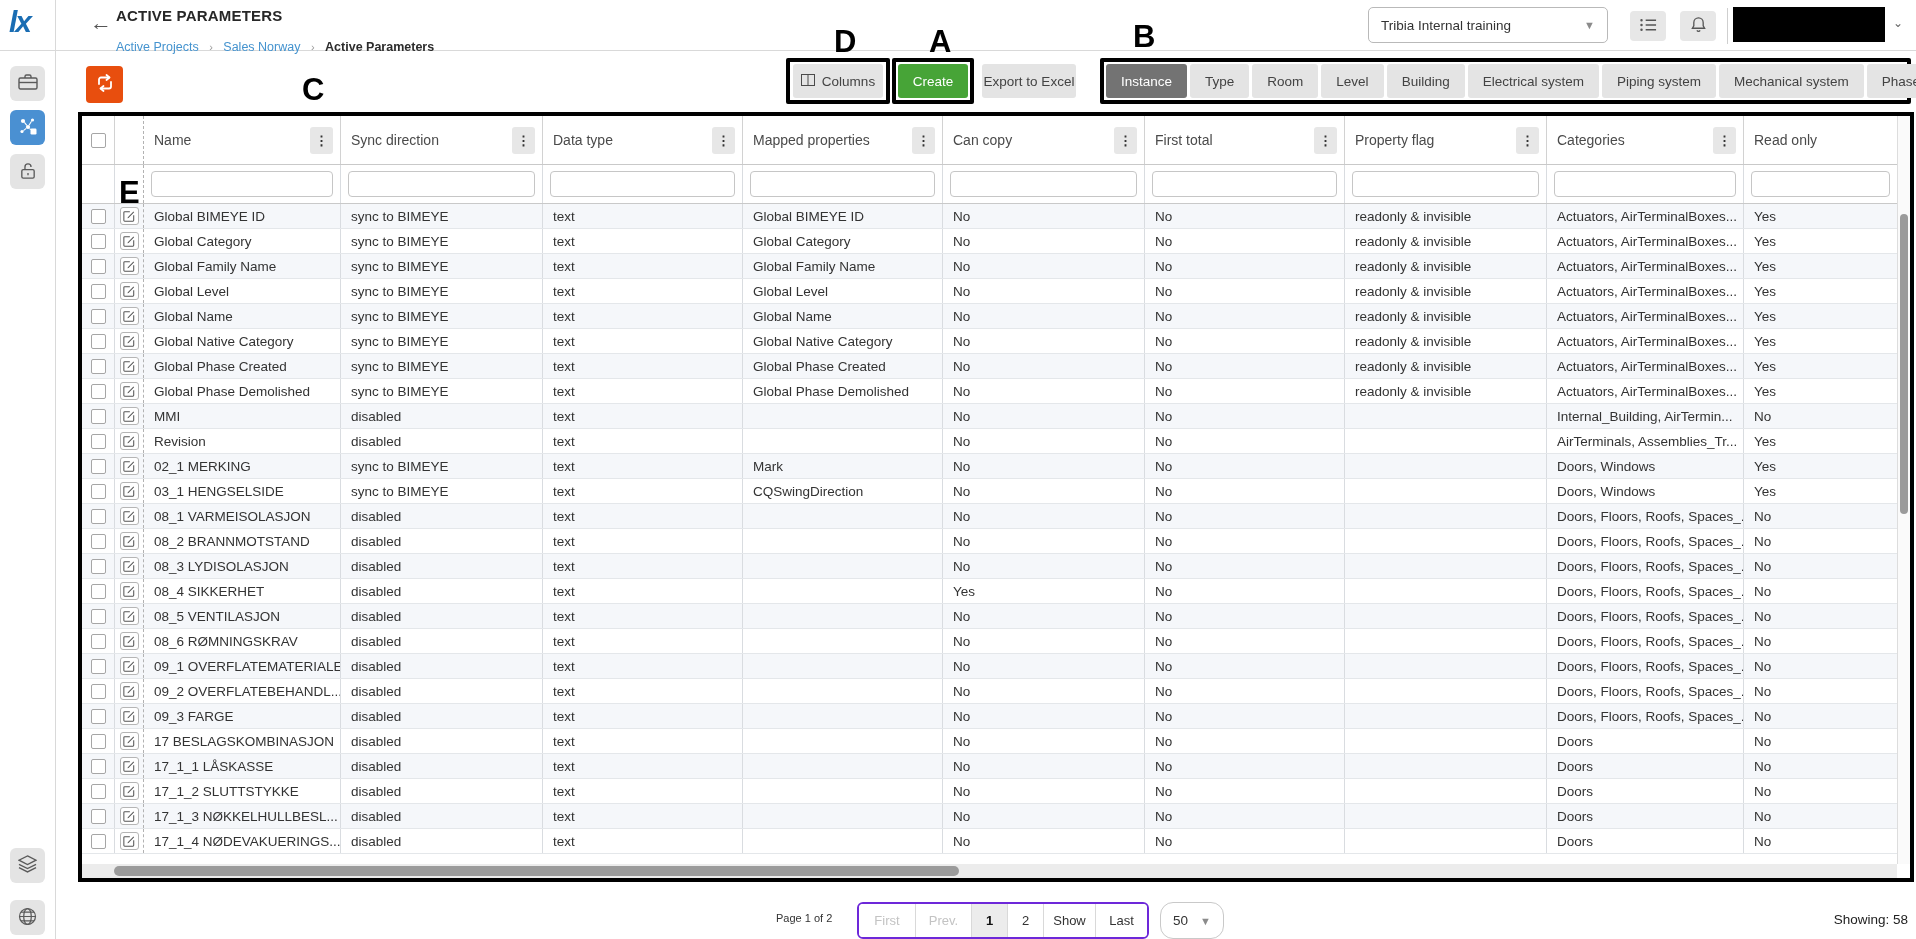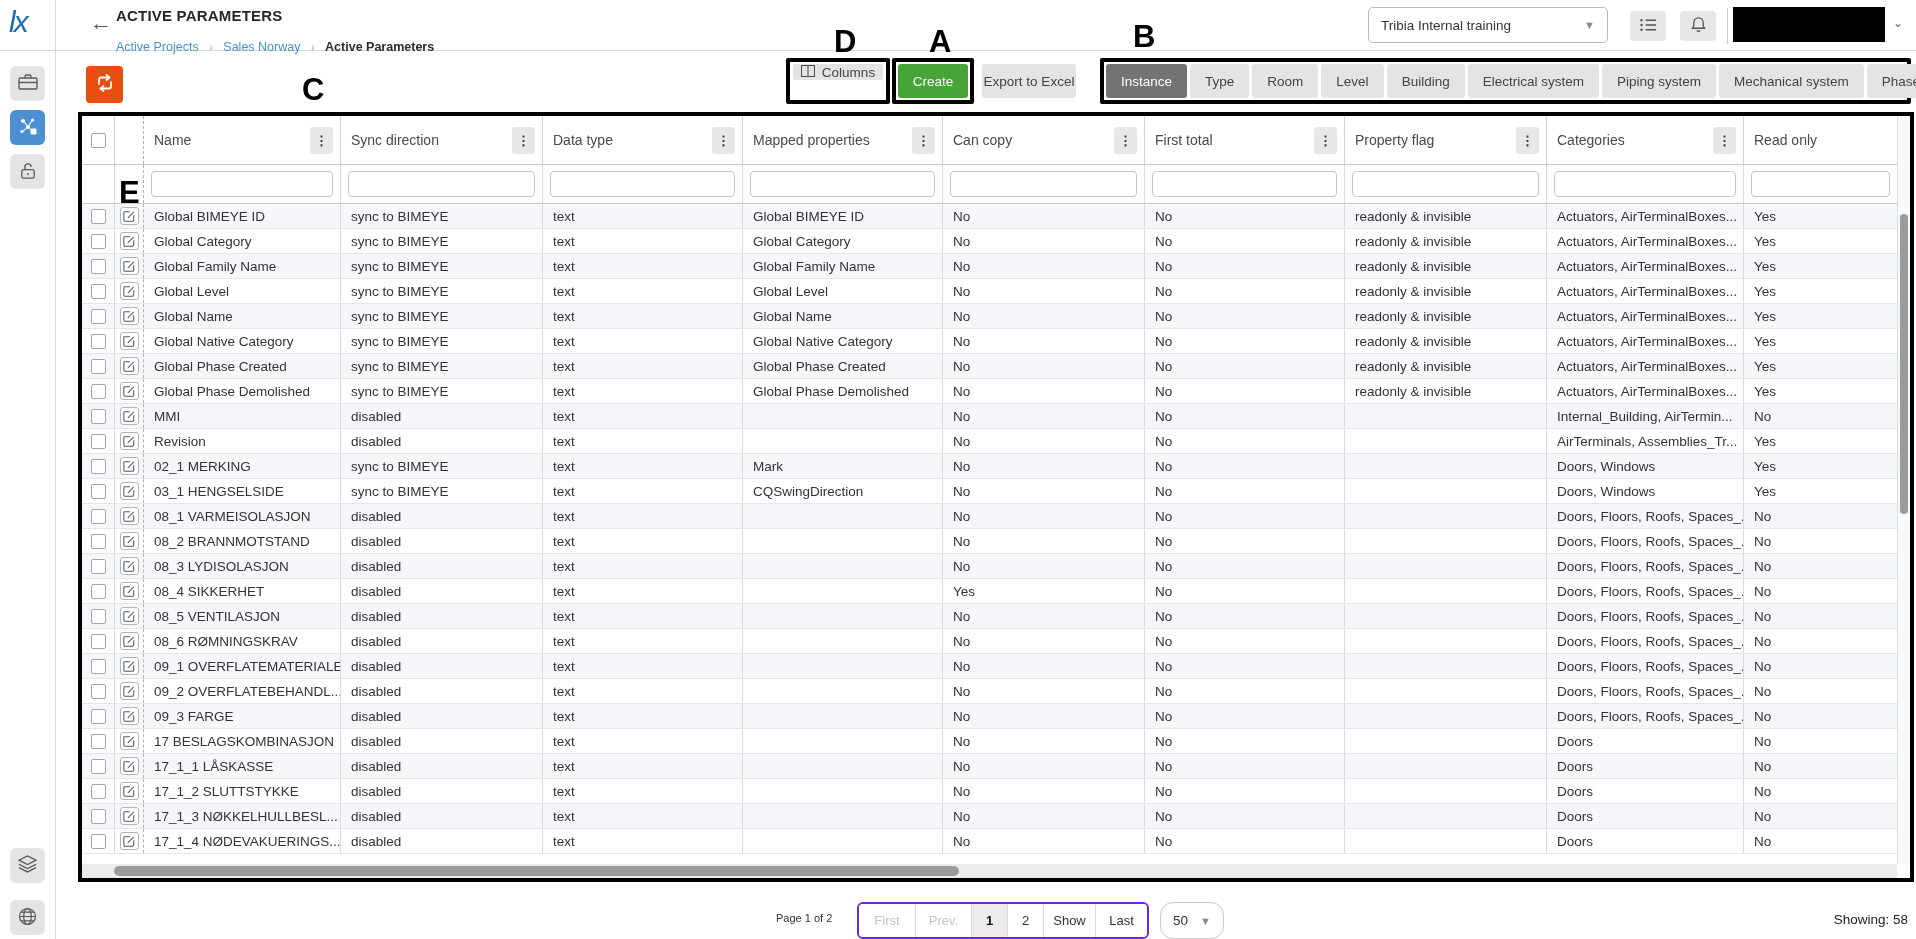--- a/index.html
+++ b/index.html
@@ -3,21 +3,21 @@
 <meta charset="utf-8">
 <style>
   * { box-sizing: border-box; margin: 0; padding: 0; }
   html,body { width:1916px; height:939px; overflow:hidden; background:#fff;
     font-family:"Liberation Sans", sans-serif; color:#333; }
 
   
   #topbar { position:absolute; left:0; top:0; width:1916px; height:51px; background:#fff;
     border-bottom:1px solid #d9d9d9; z-index:5; }
   #logoBox { position:absolute; left:0; top:0; width:56px; height:51px; border-right:1px solid #d9d9d9; }
-  #logo { position:absolute; left:9px; top:5px; font-size:30px; font-weight:normal; font-style:italic;
+  #logo { position:absolute; left:9px; top:5px; font-size:30px; font-weight:bold; font-style:italic;
     color:#1a6db3; letter-spacing:-2px; }
   #backArrow { position:absolute; left:90px; top:10px; font-size:22px; color:#555; cursor:pointer; }
   #pageTitle { position:absolute; left:116px; top:7px; font-size:15px; font-weight:bold; color:#272727; letter-spacing:.2px; }
   #breadcrumb { position:absolute; left:116px; top:28px; font-size:12.5px;margin-top:12px; }
   #breadcrumb a { color:#4493cf; text-decoration:none; cursor:pointer; }
   #breadcrumb .sep { color:#999; margin:0 7px; font-size:11px; }
   #breadcrumb .current { color:#2c2c2c; font-weight:bold; }
   #projectSelect { position:absolute; left:1368px; top:7px; width:240px; height:36px; border:1px solid #b9b9b9;
     border-radius:5px; background:#fff; display:flex; align-items:center; padding:0 12px; cursor:pointer; }
   #projectSelect .val { flex:1; font-size:13.5px; color:#333; }
@@ -37,21 +37,21 @@
 
   
   #syncBtn { position:absolute; left:86px; top:66px; width:37px; height:37px; background:#e84e0e; border:none;
     border-radius:4px; display:flex; align-items:center; justify-content:center; cursor:pointer; }
   .annoBox { position:absolute; border:4px solid #000; border-radius:2px; background:transparent; }
   #boxColumns { left:786px; top:58px; width:104px; height:46px; }
   #boxCreate  { left:892px; top:58px; width:82px;  height:46px; }
   #boxTabs    { left:1100px; top:58px; width:811px; height:46px; }
   .grayBtn { background:#e4e4e4; border:none; border-radius:3px; color:#434343; font-size:13.5px;
     font-family:inherit; cursor:pointer; display:flex; align-items:center; justify-content:center; gap:7px; }
-  #columnsBtn { position:absolute; left:793px; top:64px; width:90px; height:16px; }
+  #columnsBtn { position:absolute; left:793px; top:64px; width:90px; height:34px; }
   #createBtn { position:absolute; left:898px; top:64px; width:70px; height:34px; background:#47a437; border:none;
     border-radius:3px; color:#fff; font-size:13.5px; font-family:inherit; cursor:pointer; }
   #exportBtn { position:absolute; left:982px; top:64px; width:94px; height:34px; }
   #tabsRow { position:absolute; left:1106px; top:64px; width:799px; height:34px; display:flex; gap:3px; }
   .tab { flex:0 0 auto; padding:0 15px; background:#e4e4e4; border:none; border-radius:3px; color:#434343;
     font-size:13.5px; font-family:inherit; cursor:pointer; }
   .tab.active { background:#737373; color:#fff; }
 
   
   .letter { position:absolute; font-size:31px; font-weight:800; color:#000; z-index:30; line-height:1; }

